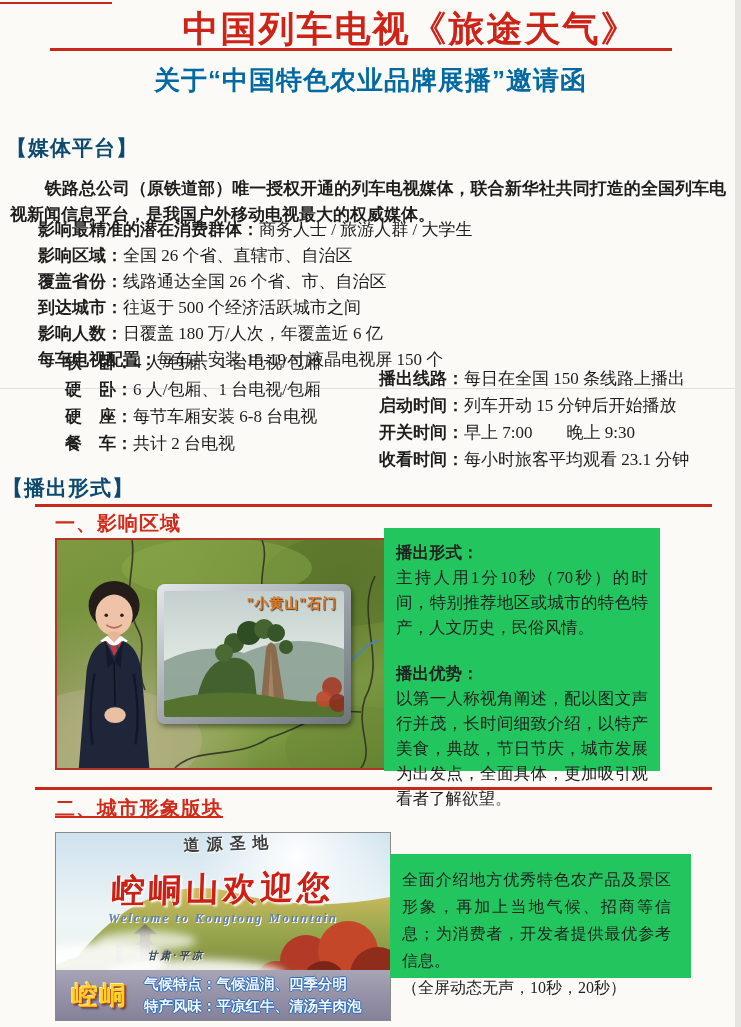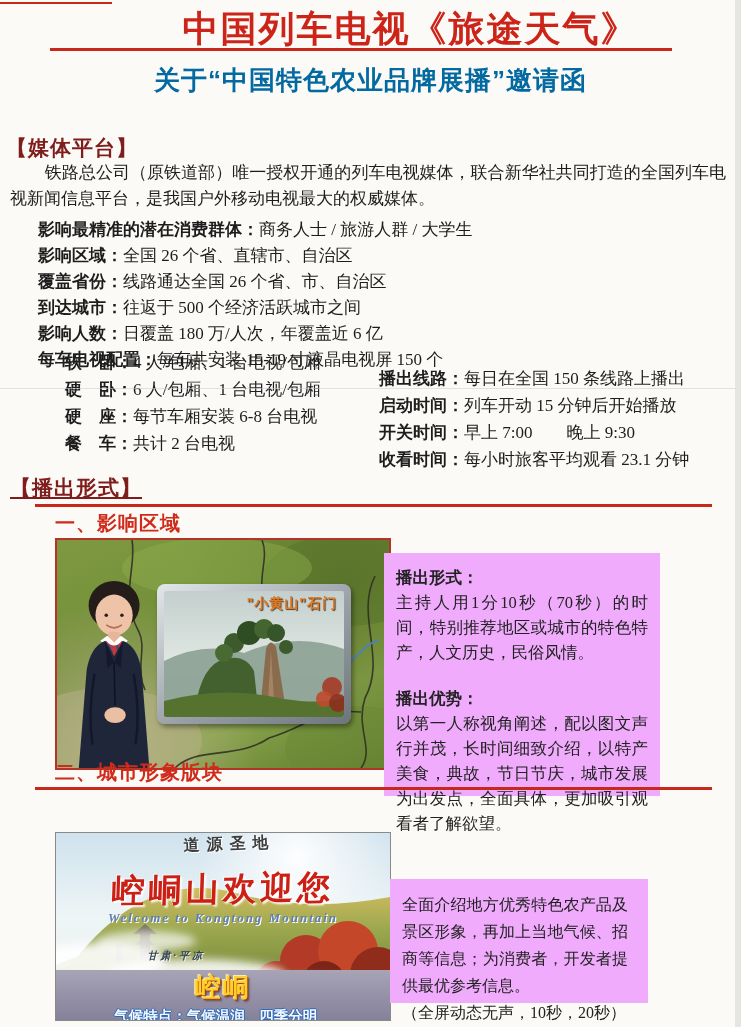--- a/index.html
+++ b/index.html
@@ -18,53 +18,53 @@
   }
   .title-rule{left:50px;top:48px;width:622px;height:3px;background:#c8281a;}
   .doc-subtitle{
     left:0;top:63px;width:741px;text-align:center;
     font-family:"Liberation Sans","DejaVu Sans",sans-serif;
     font-size:26px;font-weight:700;color:#0369a1;letter-spacing:1px;
   }
   
   .sec-heading{
     font-family:"Liberation Sans","DejaVu Sans",sans-serif;
-    font-size:21px;font-weight:700;color:#7f1d1d;letter-spacing:1px;text-align:right;
+    font-size:21px;font-weight:700;color:#0c4a6e;letter-spacing:1px;text-align:right;
   }
   .h-media{left:6px;top:134px;}
-  .h-format{left:10px;top:474px;text-decoration:underline;}
+  .h-format{left:2px;top:474px;}
   
   .intro{
-    left:10px;top:160px;width:716px;
-    font-size:17px;line-height:26px;text-indent:2.05em;text-align:justify;
+    left:10px;top:176px;width:716px;
+    font-size:17px;line-height:26px;text-indent:2.05em;text-align:justify;font-weight:bold;
   }
   .facts{left:38px;top:217px;}
   .fact-line{height:26px;line-height:26px;font-size:17px;white-space:nowrap;}
   .lbl{font-weight:700;}
   .cols{top:349px;left:0;width:741px;}
   .col-line{height:27px;line-height:27px;font-size:17px;white-space:nowrap;margin-left:27px;}
   .col-left{position:absolute;left:38px;top:0;}
   .col-right{position:absolute;left:352px;top:16px;}
   .scanline{left:0;top:388px;width:741px;height:1px;background:#c7cdd9;opacity:.55;}
   .scanstrip{left:735px;top:0;width:6px;height:1027px;background:#e6e5e1;}
   
   .redline{height:3px;background:#c8281a;left:35px;width:677px;}
   .rl1{top:504px;} .rl2{top:787px;}
   .sub-title{
     font-family:"Liberation Sans","DejaVu Sans",sans-serif;
     font-size:20px;font-weight:700;color:#d02a1a;letter-spacing:1px;left:55px;
   }
-  .st1{top:510px;} .st2{top:759px;}
+  .st1{top:510px;} .st2{top:795px;text-decoration:underline;}
   
   .graybox{
-    background:#f0abfc;box-sizing:border-box;
-    font-size:16.5px;line-height:25px;color:#222;text-align:justify;margin-top:25px;
+    background:#22c55e;box-sizing:border-box;
+    font-size:16.5px;line-height:25px;color:#222;text-align:justify;
   }
   .gb1{left:384px;top:528px;width:276px;height:243px;padding:12px 12px 0 12px;}
-  .gb2{left:390px;top:854px;width:258px;height:124px;padding:12px 20px 0 12px;font-size:16px;line-height:27px;}
+  .gb2{left:390px;top:854px;width:301px;height:124px;padding:12px 20px 0 12px;font-size:16px;line-height:27px;}
   .gb-gap{height:21px;}
   
   .photo1{
     left:55px;top:538px;width:336px;height:232px;box-sizing:border-box;
     border:2px solid #b23527;overflow:hidden;
     background:
       radial-gradient(circle at 18% 88%, rgba(186,179,140,.85), rgba(186,179,140,0) 42%),
       radial-gradient(circle at 86% 16%, rgba(84,106,38,.55), rgba(84,106,38,0) 48%),
       linear-gradient(158deg,#7e9941,#6f8c36 45%,#85a149 72%,#5f7c2e);
   }
@@ -113,21 +113,21 @@
     letter-spacing:2px;text-shadow:1px 1px 0 #ffffff;
   }
   .klocation{
     position:absolute;top:116px;left:0;width:72%;text-align:center;
     font-style:italic;font-weight:700;font-size:10px;color:#33424e;
     letter-spacing:3px;text-shadow:1px 1px 0 rgba(255,255,255,.8);
   }
   .kbar{
     position:absolute;left:0;bottom:0;width:100%;height:50px;
     background:linear-gradient(#a7a4b6,#84819a);
-    display:flex;align-items:center;flex-direction:column;
+    display:flex;align-items:center;
   }
   .kbadge{
     width:88px;text-align:center;font-size:26px;font-weight:700;
     color:#ffd025;letter-spacing:2px;
     text-shadow:1px 1px 0 #b03a20,-1px -1px 0 #fff0a0,2px 2px 2px rgba(60,20,10,.6);
   }
   .kinfo{flex:1;}
   .kline{
     font-family:"Liberation Sans","DejaVu Sans",sans-serif;
     font-size:14.5px;font-weight:700;color:#f2f8ff;line-height:22px;

